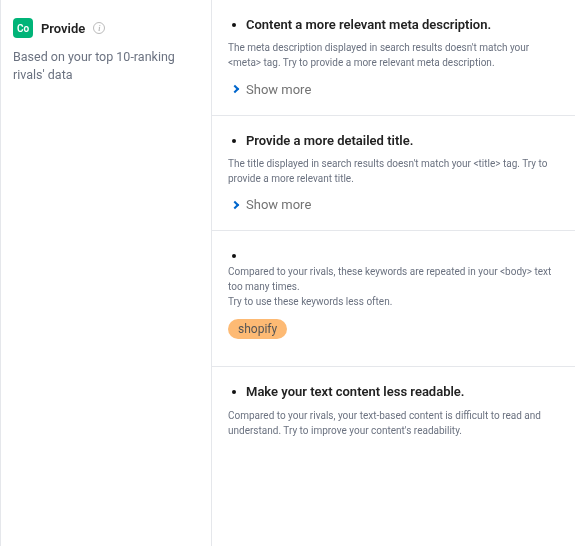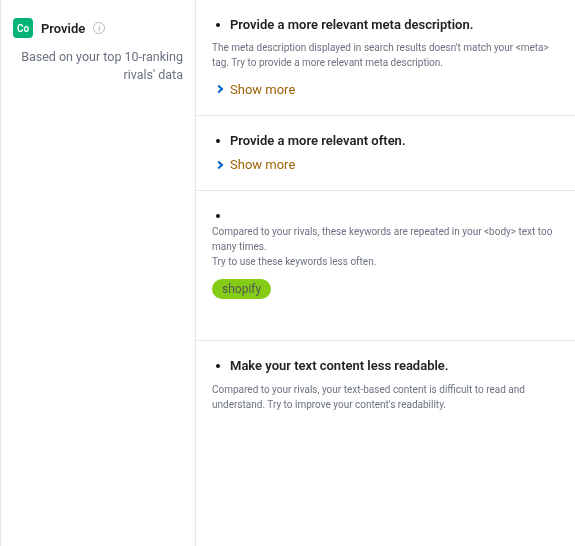--- a/index.html
+++ b/index.html
@@ -11,25 +11,24 @@
     width: 575px;
     height: 546px;
     overflow: hidden;
   }
   .layout {
     display: flex;
     width: 100%;
     height: 100%;
   }
   .sidebar {
-    width: 196px;
+    width: 212px;
     padding: 18px 12px 12px 12px;
     border-left: 1px solid #e5e7eb;
     border-right: 1px solid #e5e7eb;
-    text-align: right;
   }
   .sidebar-header {
     display: flex;
     align-items: center;
     gap: 8px;
     margin-bottom: 10px;
   }
   .badge {
     width: 20px;
     height: 20px;
@@ -98,32 +97,32 @@
     line-height: 1.4;
   }
   .card-desc {
     font-size: 10px;
     color: #6b7280;
     line-height: 1.5;
     margin-bottom: 10px;
   }
   .tag {
     display: inline-block;
-    background: #84cc16;
+    background: #fdba74;
     color: #555;
     font-size: 12px;
     padding: 3px 10px;
     border-radius: 12px;
-    margin-bottom: 23px;
+    margin-bottom: 9px;
   }
   .link {
     display: inline-flex;
     align-items: center;
     gap: 6px;
-    color: #a16207;
+    color: #737373;
     font-size: 13px;
     cursor: pointer;
   }
   .chevron {
     width: 6px;
     height: 6px;
     border-right: 2px solid #0066cc;
     border-bottom: 2px solid #0066cc;
     transform: rotate(-45deg);
     margin-left: 4px;
@@ -149,34 +148,35 @@
       <span class="info-icon">i</span>
     </div>
     <div class="sidebar-sub">Based on your top 10-ranking rivals' data</div>
   </aside>
 
   <main class="main">
 
     <div class="card">
       <div class="card-title-row">
         <span class="bullet"></span>
-        <span class="card-title">Provide a more relevant meta description.</span>
+        <span class="card-title">Content a more relevant meta description.</span>
       </div>
       <div class="card-desc">The meta description displayed in search results doesn't match your &lt;meta&gt; tag. Try to provide a more relevant meta description.</div>
       <span class="link">
         <span class="chevron"></span>
         <span>Show more</span>
       </span>
     </div>
 
     <div class="card">
       <div class="card-title-row">
         <span class="bullet"></span>
-        <span class="card-title">Provide a more relevant often.</span>
-      </div>
+        <span class="card-title">Provide a more detailed title.</span>
+      </div>
+      <div class="card-desc">The title displayed in search results doesn't match your &lt;title&gt; tag. Try to provide a more relevant title.</div>
       <span class="link">
         <span class="chevron"></span>
         <span>Show more</span>
       </span>
     </div>
 
     <div class="card">
       <div class="card-title-row">
         <span class="bullet"></span>
       </div>

